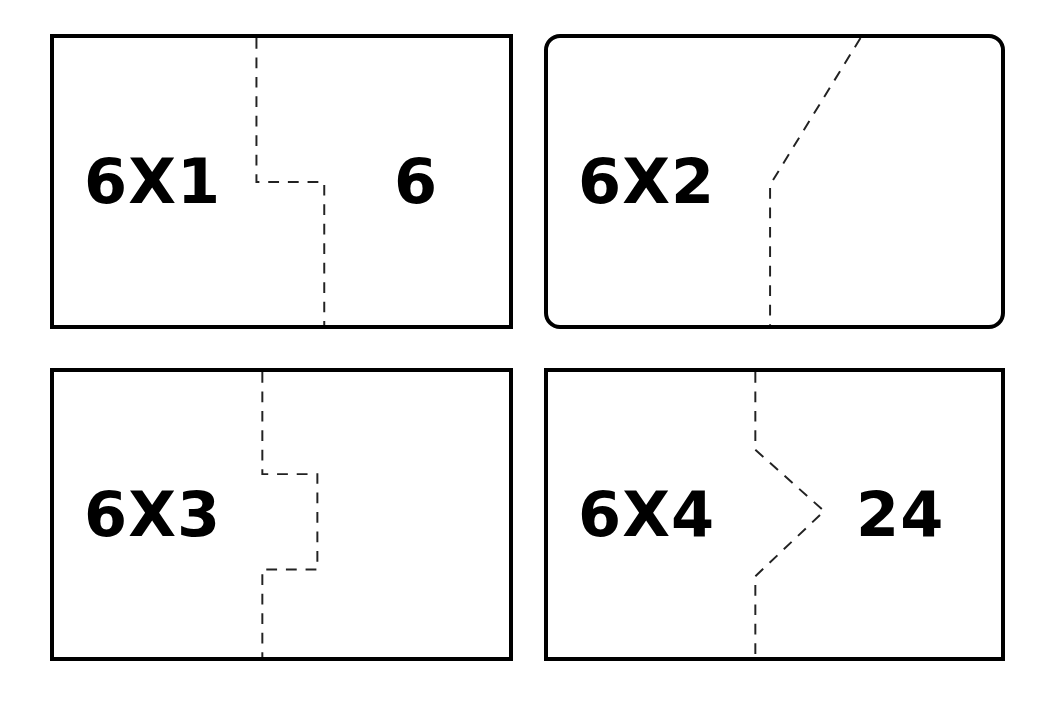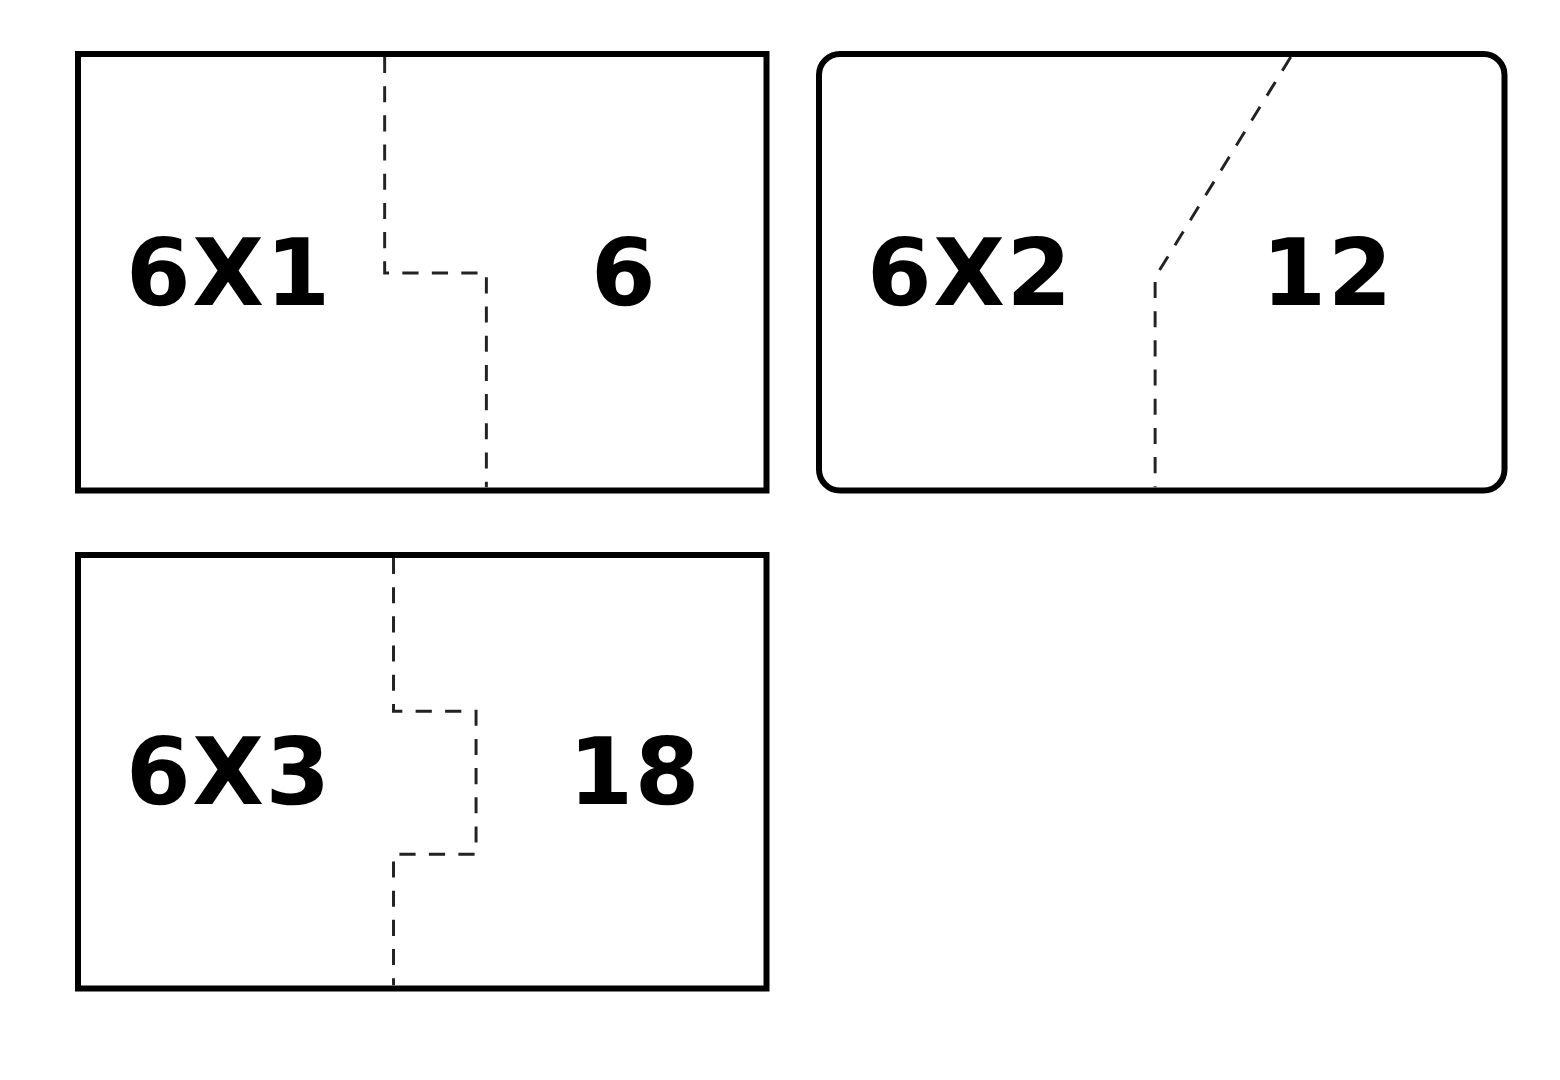--- a/index.html
+++ b/index.html
@@ -74,25 +74,30 @@
     </svg>
     <div class="card-text problem-text" style="top:50%;">6X1</div>
     <div class="card-text answer-text" style="top:50%; left:340px;">6</div>
   </div>
 
   <div class="card" style="left:544px; top:34px; width:461px; height:295px;border-radius:16px;">
     <svg class="card-svg" viewBox="0 0 461 295" preserveAspectRatio="none">
       <path class="cut-line" d="M 318 0 L 226 151 L 226 295"></path>
     </svg>
     <div class="card-text problem-text" style="top:50%;">6X2</div>
-    <div class="card-text answer-text" style="top:50%; left:293px;">12</div>
   </div>
 
   <div class="card" style="left:50px; top:368px; width:463px; height:293px;">
     <svg class="card-svg" viewBox="0 0 463 293" preserveAspectRatio="none">
       <path class="cut-line" d="M 212 0 L 212 105 L 268 105 L 268 203 L 212 203 L 212 293"></path>
     </svg>
     <div class="card-text problem-text" style="top:50%;text-align:center;">6X3</div>
-    <div class="card-text answer-text" style="top:50%; left:325px;">18</div>
   </div>
 
+  <div class="card" style="left:544px; top:368px; width:461px; height:293px;">
+    <svg class="card-svg" viewBox="0 0 461 293" preserveAspectRatio="none">
+      <path class="cut-line" d="M 211 0 L 211 80 L 281 143 L 211 210 L 211 293"></path>
+    </svg>
+    <div class="card-text problem-text" style="top:50%;">6X4</div>
+    <div class="card-text answer-text" style="top:50%; left:308px;">24</div>
+  </div>
 
 </div>
 
 </body></html>

